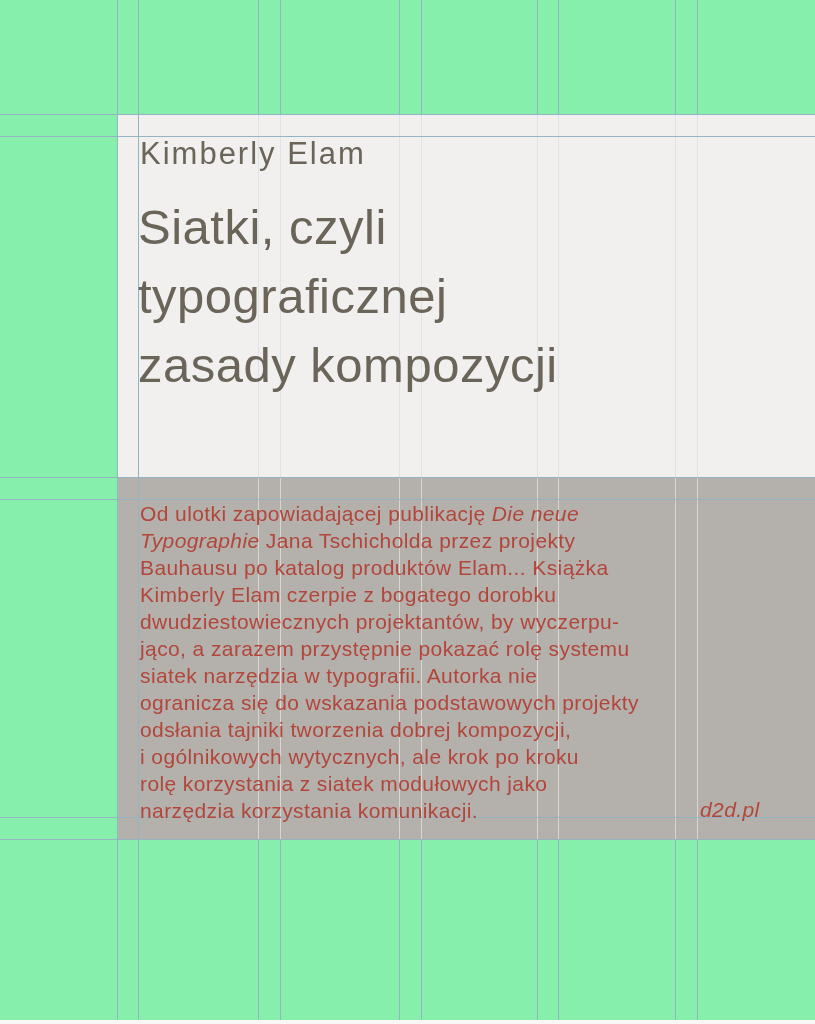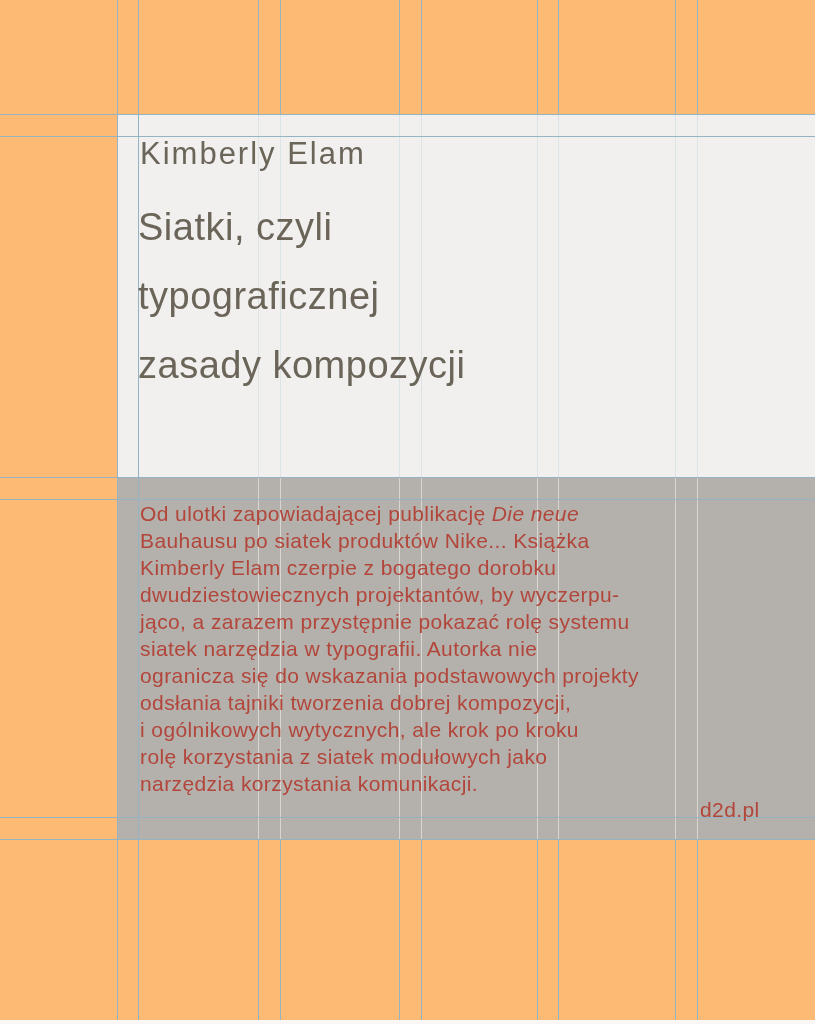--- a/index.html
+++ b/index.html
@@ -1,20 +1,20 @@
 <!DOCTYPE html>
 <html><head>
 <meta charset="utf-8">
 <style>
   html,body{margin:0;padding:0;background:#888;}
   .cover{
     position:relative;
     width:815px;height:1024px;
     margin:0 auto;
-    background:#fdba74;
+    background:#86efac;
     overflow:hidden;
     font-family:"Liberation Sans", sans-serif;
   }
   .panel{position:absolute;z-index:1;}
   .panel.white{left:117px;top:114px;width:698px;height:363px;background:#f1f0ee;}
   .panel.gray{left:117px;top:477px;width:698px;height:362px;background:#b4b0ac;}
   .vline{position:absolute;top:0;width:1px;height:1024px;z-index:2;}
   .vline.edge{background:#94b4c4;}
   .vline.inner{
     background:linear-gradient(to bottom,
@@ -28,36 +28,36 @@
   .author{
     position:absolute;left:140px;top:136px;z-index:3;
     font-size:31px;line-height:36px;letter-spacing:2px;
     color:#6a6459;white-space:nowrap;
   }
   .title{
     position:absolute;left:138px;top:193px;z-index:3;
     color:#6a6459;
   }
   .title-line{
-    font-size:38px;line-height:69px;letter-spacing:0.5px;
+    font-size:49px;line-height:69px;letter-spacing:0.5px;
     white-space:nowrap;
   }
   .blurb{
     position:absolute;left:140px;top:500px;z-index:3;
     color:#b2463b;
   }
   .blurb-line{
     font-size:21px;line-height:27px;letter-spacing:0.4px;
     white-space:nowrap;
   }
   .blurb-line em{font-style:italic;margin-top:8px;}
   .publisher{
     position:absolute;left:700px;top:796px;z-index:3;
     font-size:21px;line-height:27px;letter-spacing:0.4px;
-    color:#b2463b;white-space:nowrap;
+    color:#b2463b;white-space:nowrap;font-style:italic;
   }
 </style>
 </head>
 <body>
 
 <div class="cover">
 
   <div class="panel white"></div>
   <div class="panel gray"></div>
 
@@ -83,21 +83,22 @@
   <div class="author">Kimberly Elam</div>
 
   <div class="title">
     <div class="title-line">Siatki, czyli</div>
     <div class="title-line">typograficznej</div>
     <div class="title-line">zasady kompozycji</div>
   </div>
 
   <div class="blurb" id="blurb">
       <div class="blurb-line"><span>Od ulotki zapowiadającej publikację </span><em>Die neue</em></div>
-      <div class="blurb-line"><span>Bauhausu po siatek produktów Nike... Książka</span></div>
+      <div class="blurb-line"><em>Typographie</em><span> Jana Tschicholda przez projekty</span></div>
+      <div class="blurb-line"><span>Bauhausu po katalog produktów Elam... Książka</span></div>
       <div class="blurb-line"><span>Kimberly Elam czerpie z bogatego dorobku</span></div>
       <div class="blurb-line"><span>dwudziestowiecznych projektantów, by wyczerpu-</span></div>
       <div class="blurb-line"><span>jąco, a zarazem przystępnie pokazać rolę systemu</span></div>
       <div class="blurb-line"><span>siatek narzędzia w typografii. Autorka nie</span></div>
       <div class="blurb-line"><span>ogranicza się do wskazania podstawowych projekty</span></div>
       <div class="blurb-line"><span>odsłania tajniki tworzenia dobrej kompozycji,</span></div>
       <div class="blurb-line"><span>i ogólnikowych wytycznych, ale krok po kroku</span></div>
       <div class="blurb-line"><span>rolę korzystania z siatek modułowych jako</span></div>
       <div class="blurb-line"><span>narzędzia korzystania komunikacji.</span></div>
     </div>

